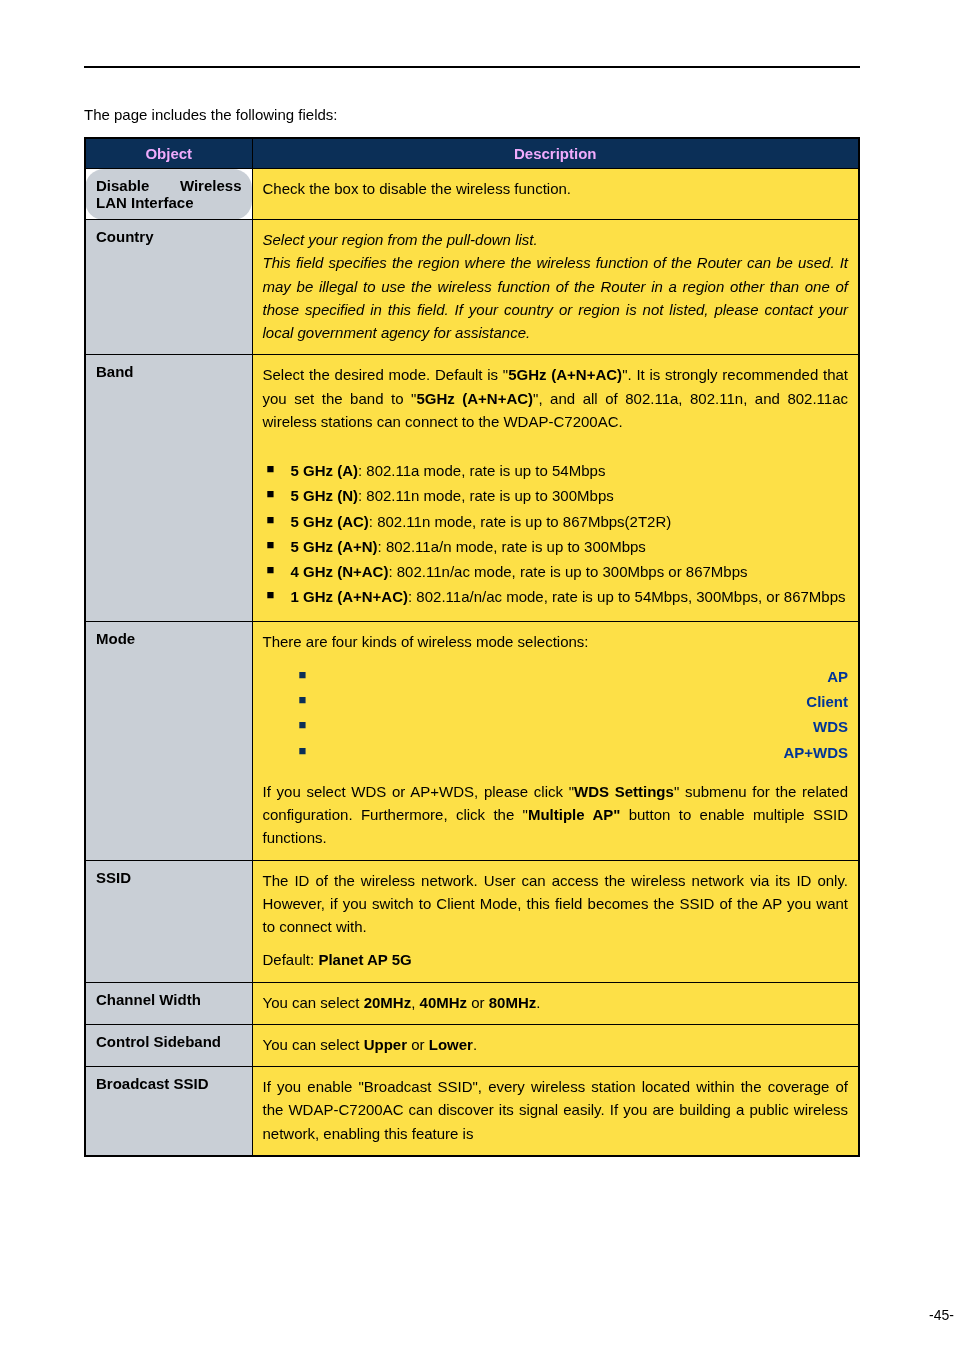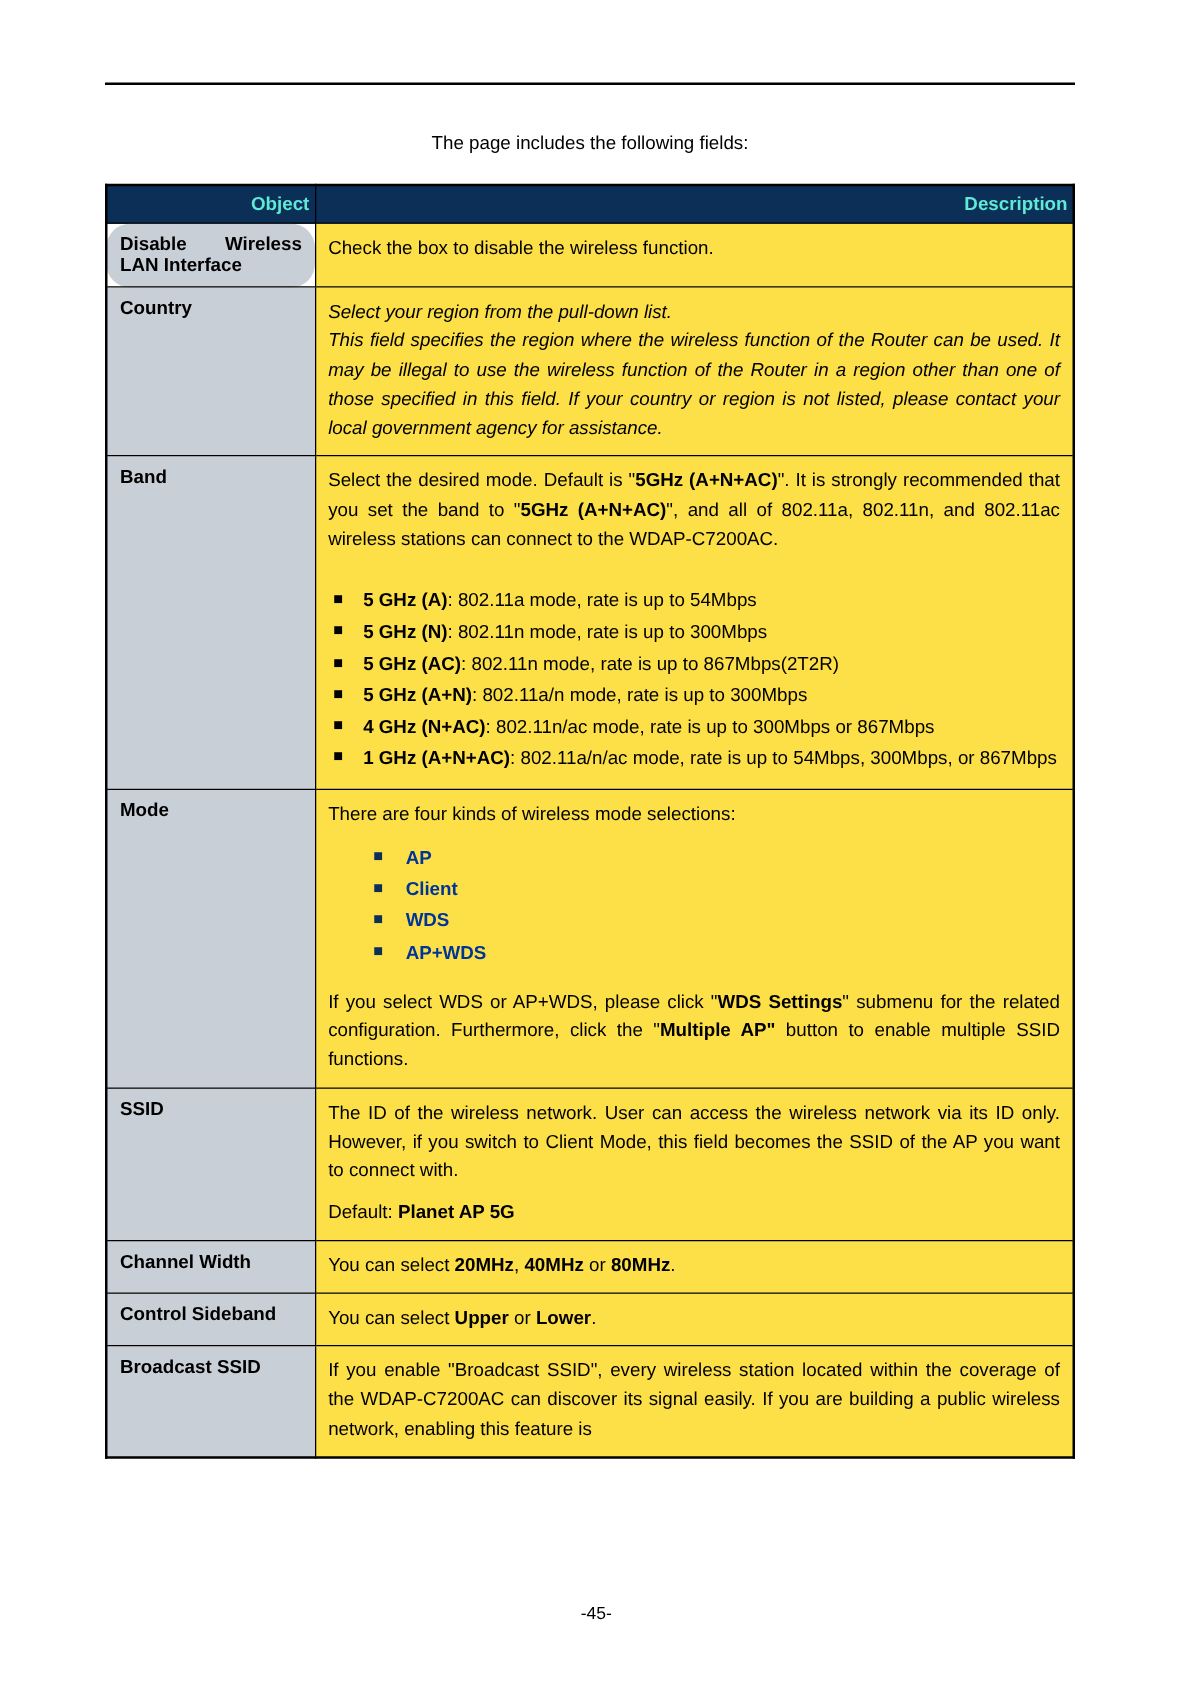--- a/index.html
+++ b/index.html
@@ -10,37 +10,36 @@
     color: #000;
     background: #fff;
     padding: 66px 94px 40px 84px;
     position: relative;
   }
   .top-rule {
     border-top: 2px solid #000;
     margin-bottom: 38px;
   }
   .intro {
-    margin-bottom: 24px;
-    text-align: center;
+    margin-bottom: 14px;
   }
   table.fields {
     width: 100%;
     border-collapse: collapse;
     border: 2px solid #000;
   }
   table.fields th, table.fields td {
     border: 1px solid #000;
     vertical-align: top;
   }
   table.fields thead th {
     background: #0b2f57;
-    color: #5eead4;
+    color: #f0abfc;
     font-weight: bold;
-    text-align: right;
+    text-align: center;
     padding: 6px 4px;
     font-size: 15px;
   }
   col.obj { width: 167px; }
   col.desc { width: auto; }
   td.obj {
     background: #c9cfd6;
     padding: 8px 10px;
     font-weight: bold;
   }
@@ -65,29 +64,29 @@
   ul.bullets li::before {
     content: "■";
     position: absolute;
     left: 0;
     top: 0;
     font-size: 13px;
     color: #000;
   }
   ul.bullets.blue li span.link { color: #003598; font-weight: bold; }
   ul.bullets.blue li::before { color: #0b2f57; }
-  ul.bullets.blue { padding-left: 36px; }
+  ul.bullets.blue { padding-left: 36px; text-align: right; }
   ul.bullets.blue li { padding-left: 26px; }
   .bold { font-weight: bold; }
   .footer {
     position: absolute;
-    bottom: 52px;
+    bottom: 27px;
     left: 0;
     width: 100%;
-    text-align: center;
+    text-align: right;
     font-size: 14px;
   }
 </style>
 </head>
 <body>
 
 <div class="top-rule"></div>
 
 <p class="intro">The page includes the following fields:</p>
 

